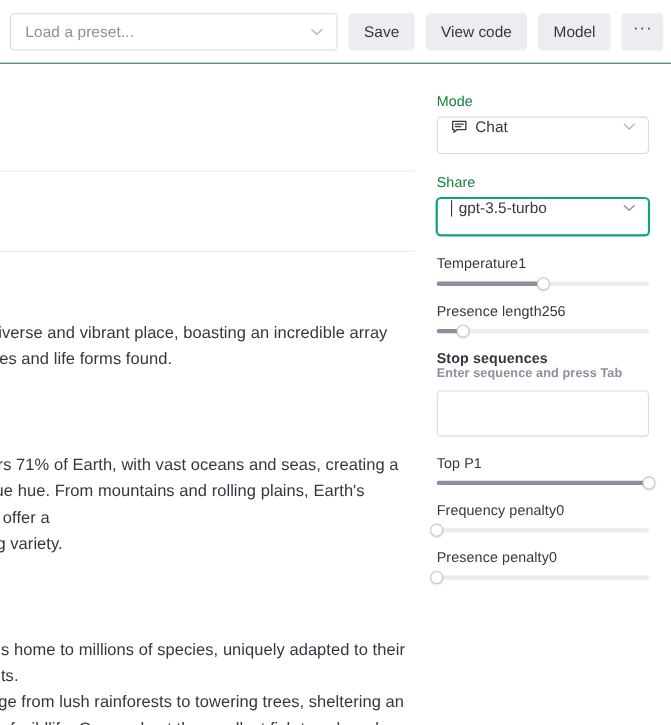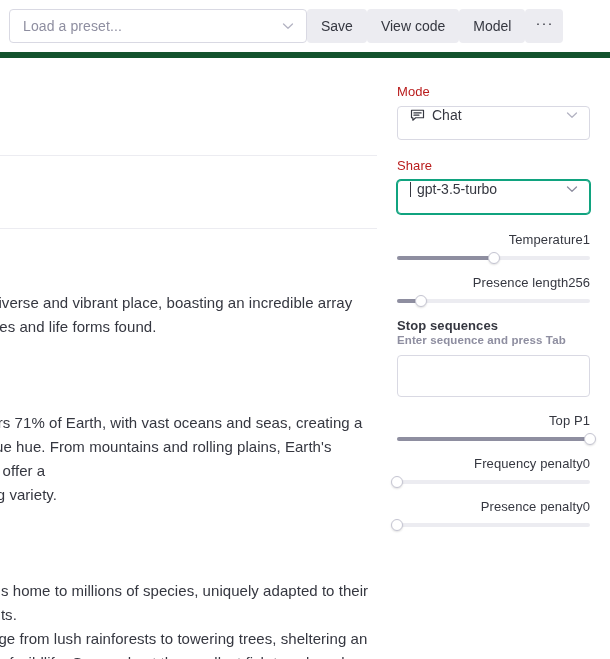--- a/index.html
+++ b/index.html
@@ -19,21 +19,21 @@
     background: #ffffff;
   }
 
   
   #header {
     position: absolute;
     top: 0; left: 0;
     width: 610px;
     height: 58px;
     background: #ffffff;
-    border-bottom: 6px solid #14532d;
+    border-bottom: 1px solid #14532d;
     display: flex;
     align-items: center;
     padding: 0 25px 0 9px;
   }
 
   #preset-select {
     width: 298px;
     height: 34px;
     border: 1px solid #d9d9e3;
     border-radius: 4px;
@@ -55,20 +55,21 @@
 
   .chev {
     width: 16px; height: 16px;
     flex: 0 0 auto;
     display: block;
   }
   .chev svg { display: block; }
 
   .hdr-btn {
     height: 34px;
+    margin-left: 10px;
     padding: 0 14px;
     background: #ececf1;
     border: none;
     border-radius: 4px;
     font-family: "Liberation Sans", sans-serif;
     font-size: 14px;
     color: #353740;
     cursor: pointer;
     display: flex;
     align-items: center;
@@ -125,21 +126,21 @@
     position: absolute;
     top: 58px; left: 377px;
     width: 233px;
     height: 601px;
     background: #ffffff;
     padding: 26px 20px 0 20px;
   }
 
   .field-label {
     font-size: 13px;
-    color: #b91c1c;
+    color: #15803d;
     margin-bottom: 7px;
     letter-spacing: .1px;
   }
 
   .select-box {
     width: 193px;
     height: 34px;
     border: 1px solid #d9d9e3;
     border-radius: 4px;
     background: #ffffff;
@@ -171,21 +172,21 @@
     height: 15px;
     background: #353740;
     margin-right: -1px;
     vertical-align: middle;
   }
 
   
   .slider-group { margin-bottom: 15px; }
   .slider-head {
     display: flex;
-    justify-content: flex-end;
+    justify-content: flex-start;
     align-items: baseline;
     margin-bottom: 9px;
   }
   .slider-head .sl-name {
     font-size: 13px;
     color: #353740;
     letter-spacing: .1px;
   }
   .slider-head .sl-val {
     font-size: 13px;

